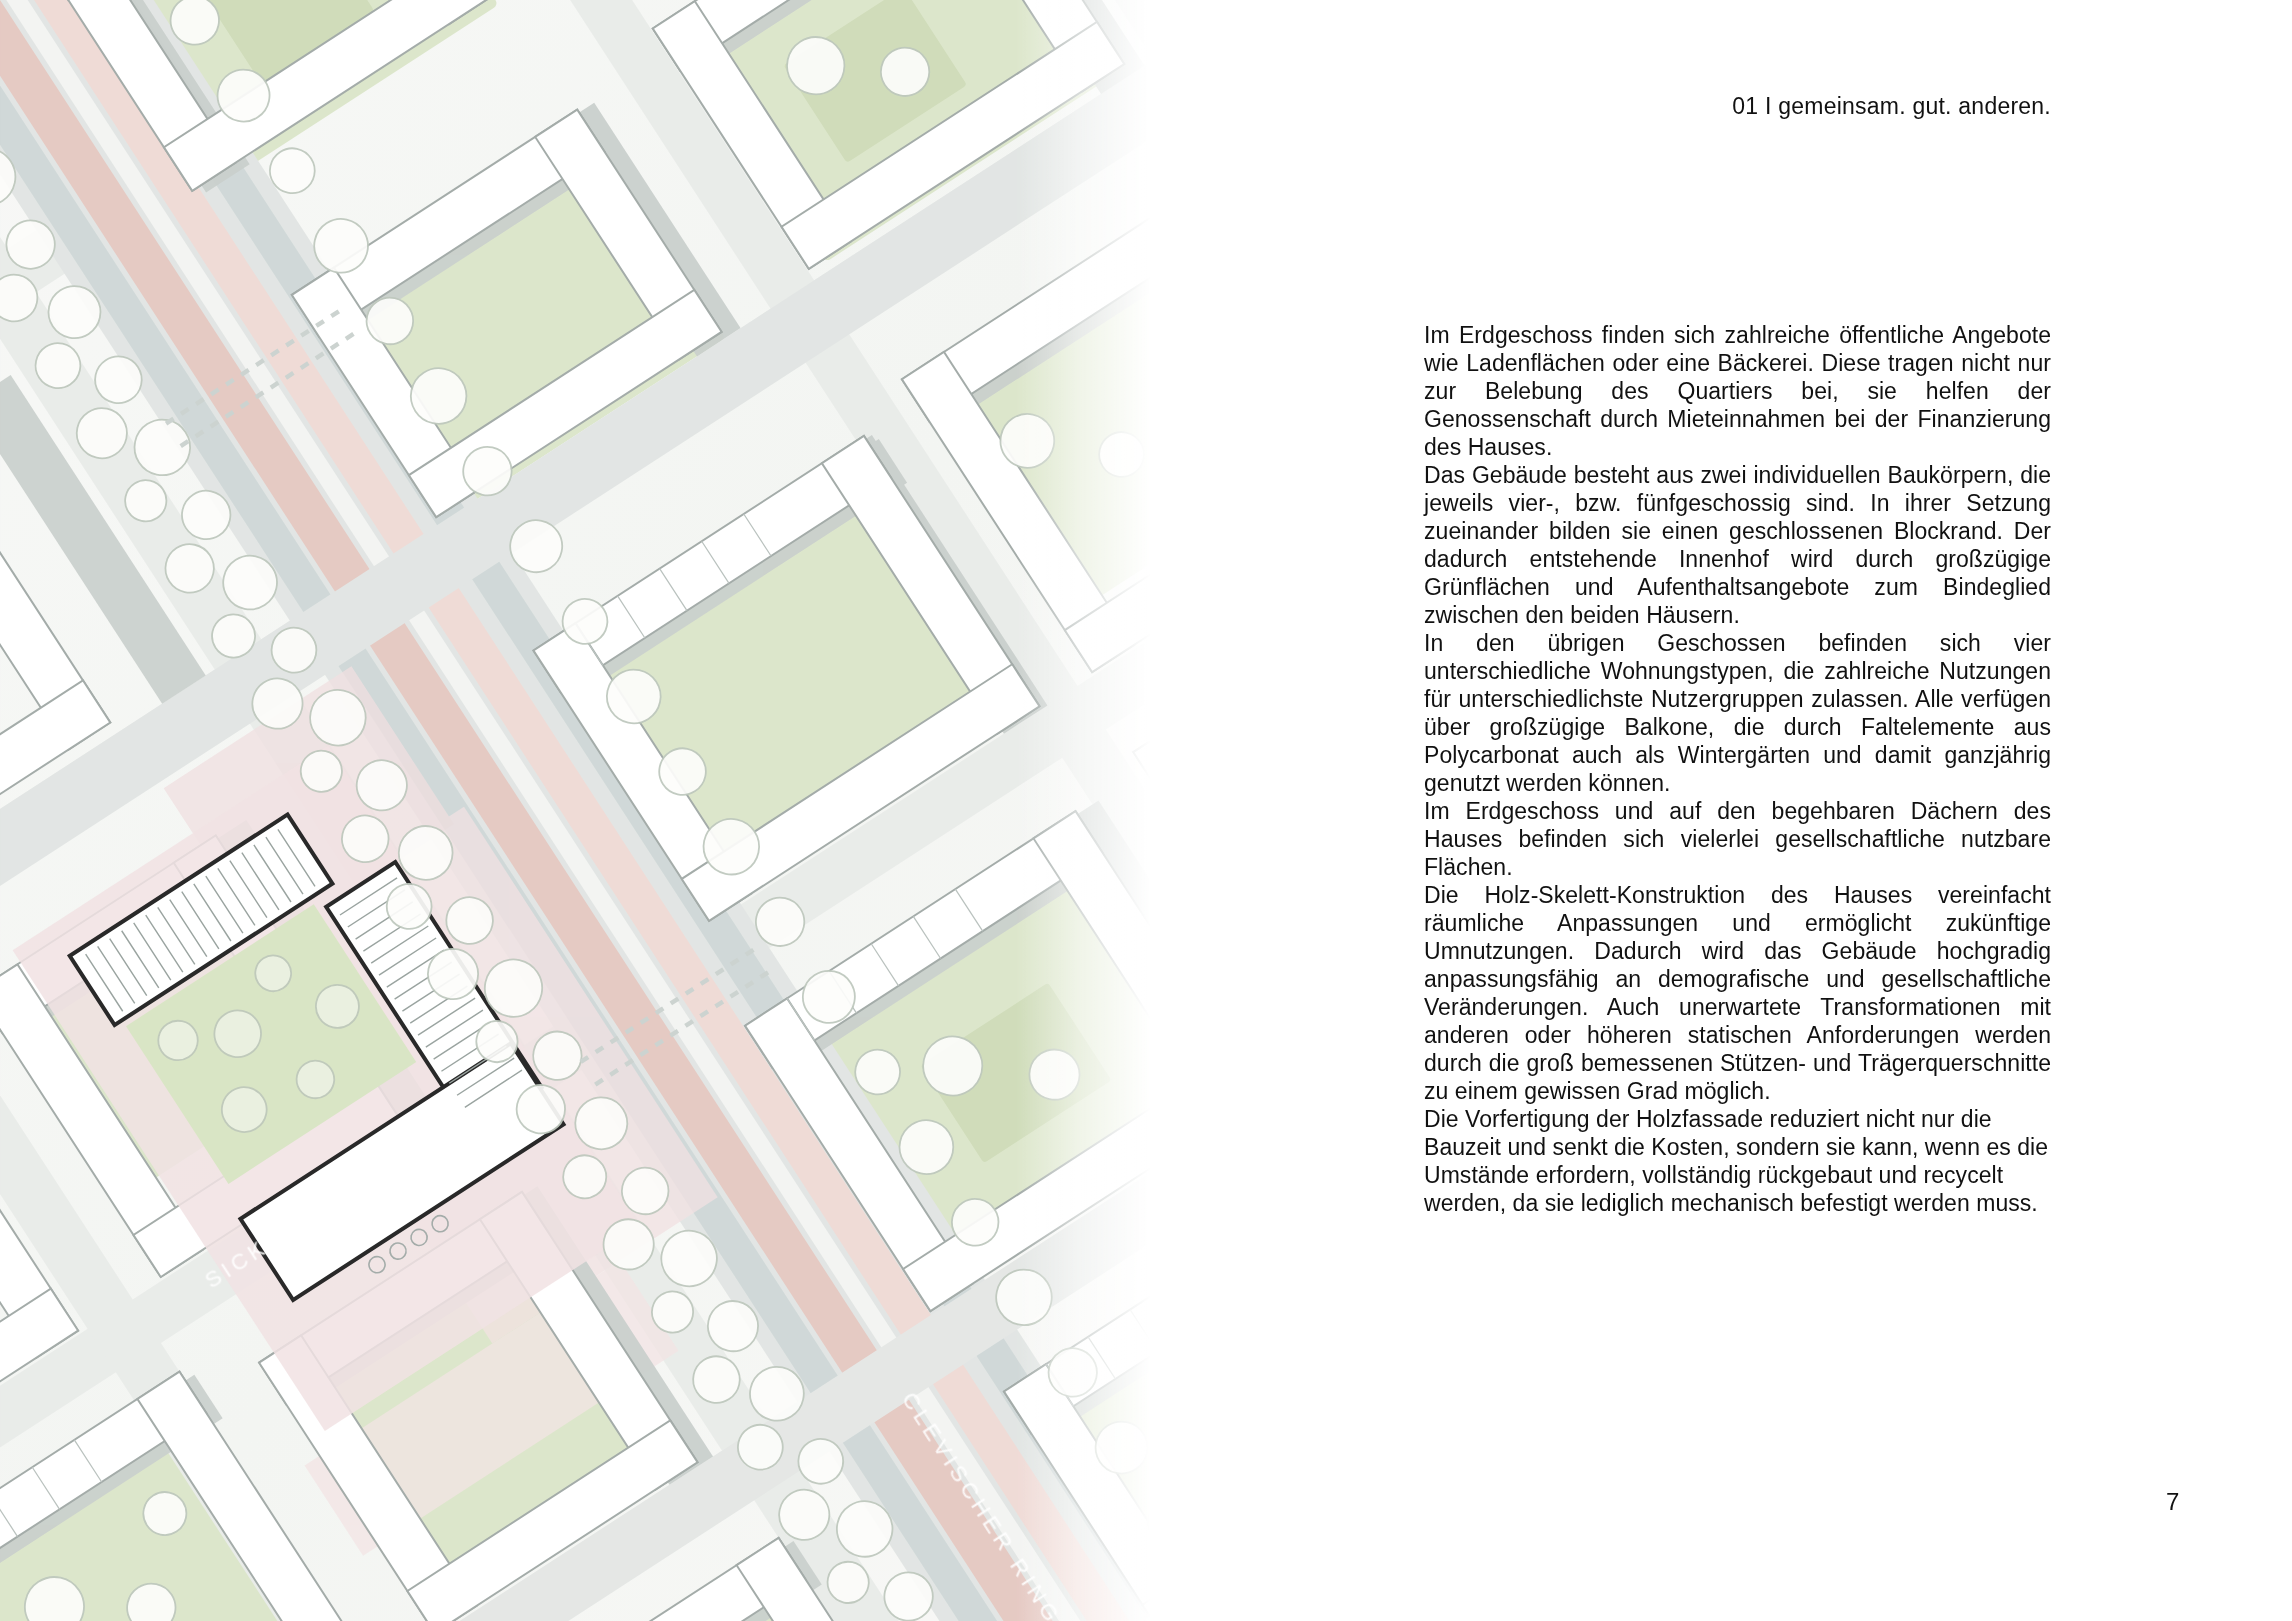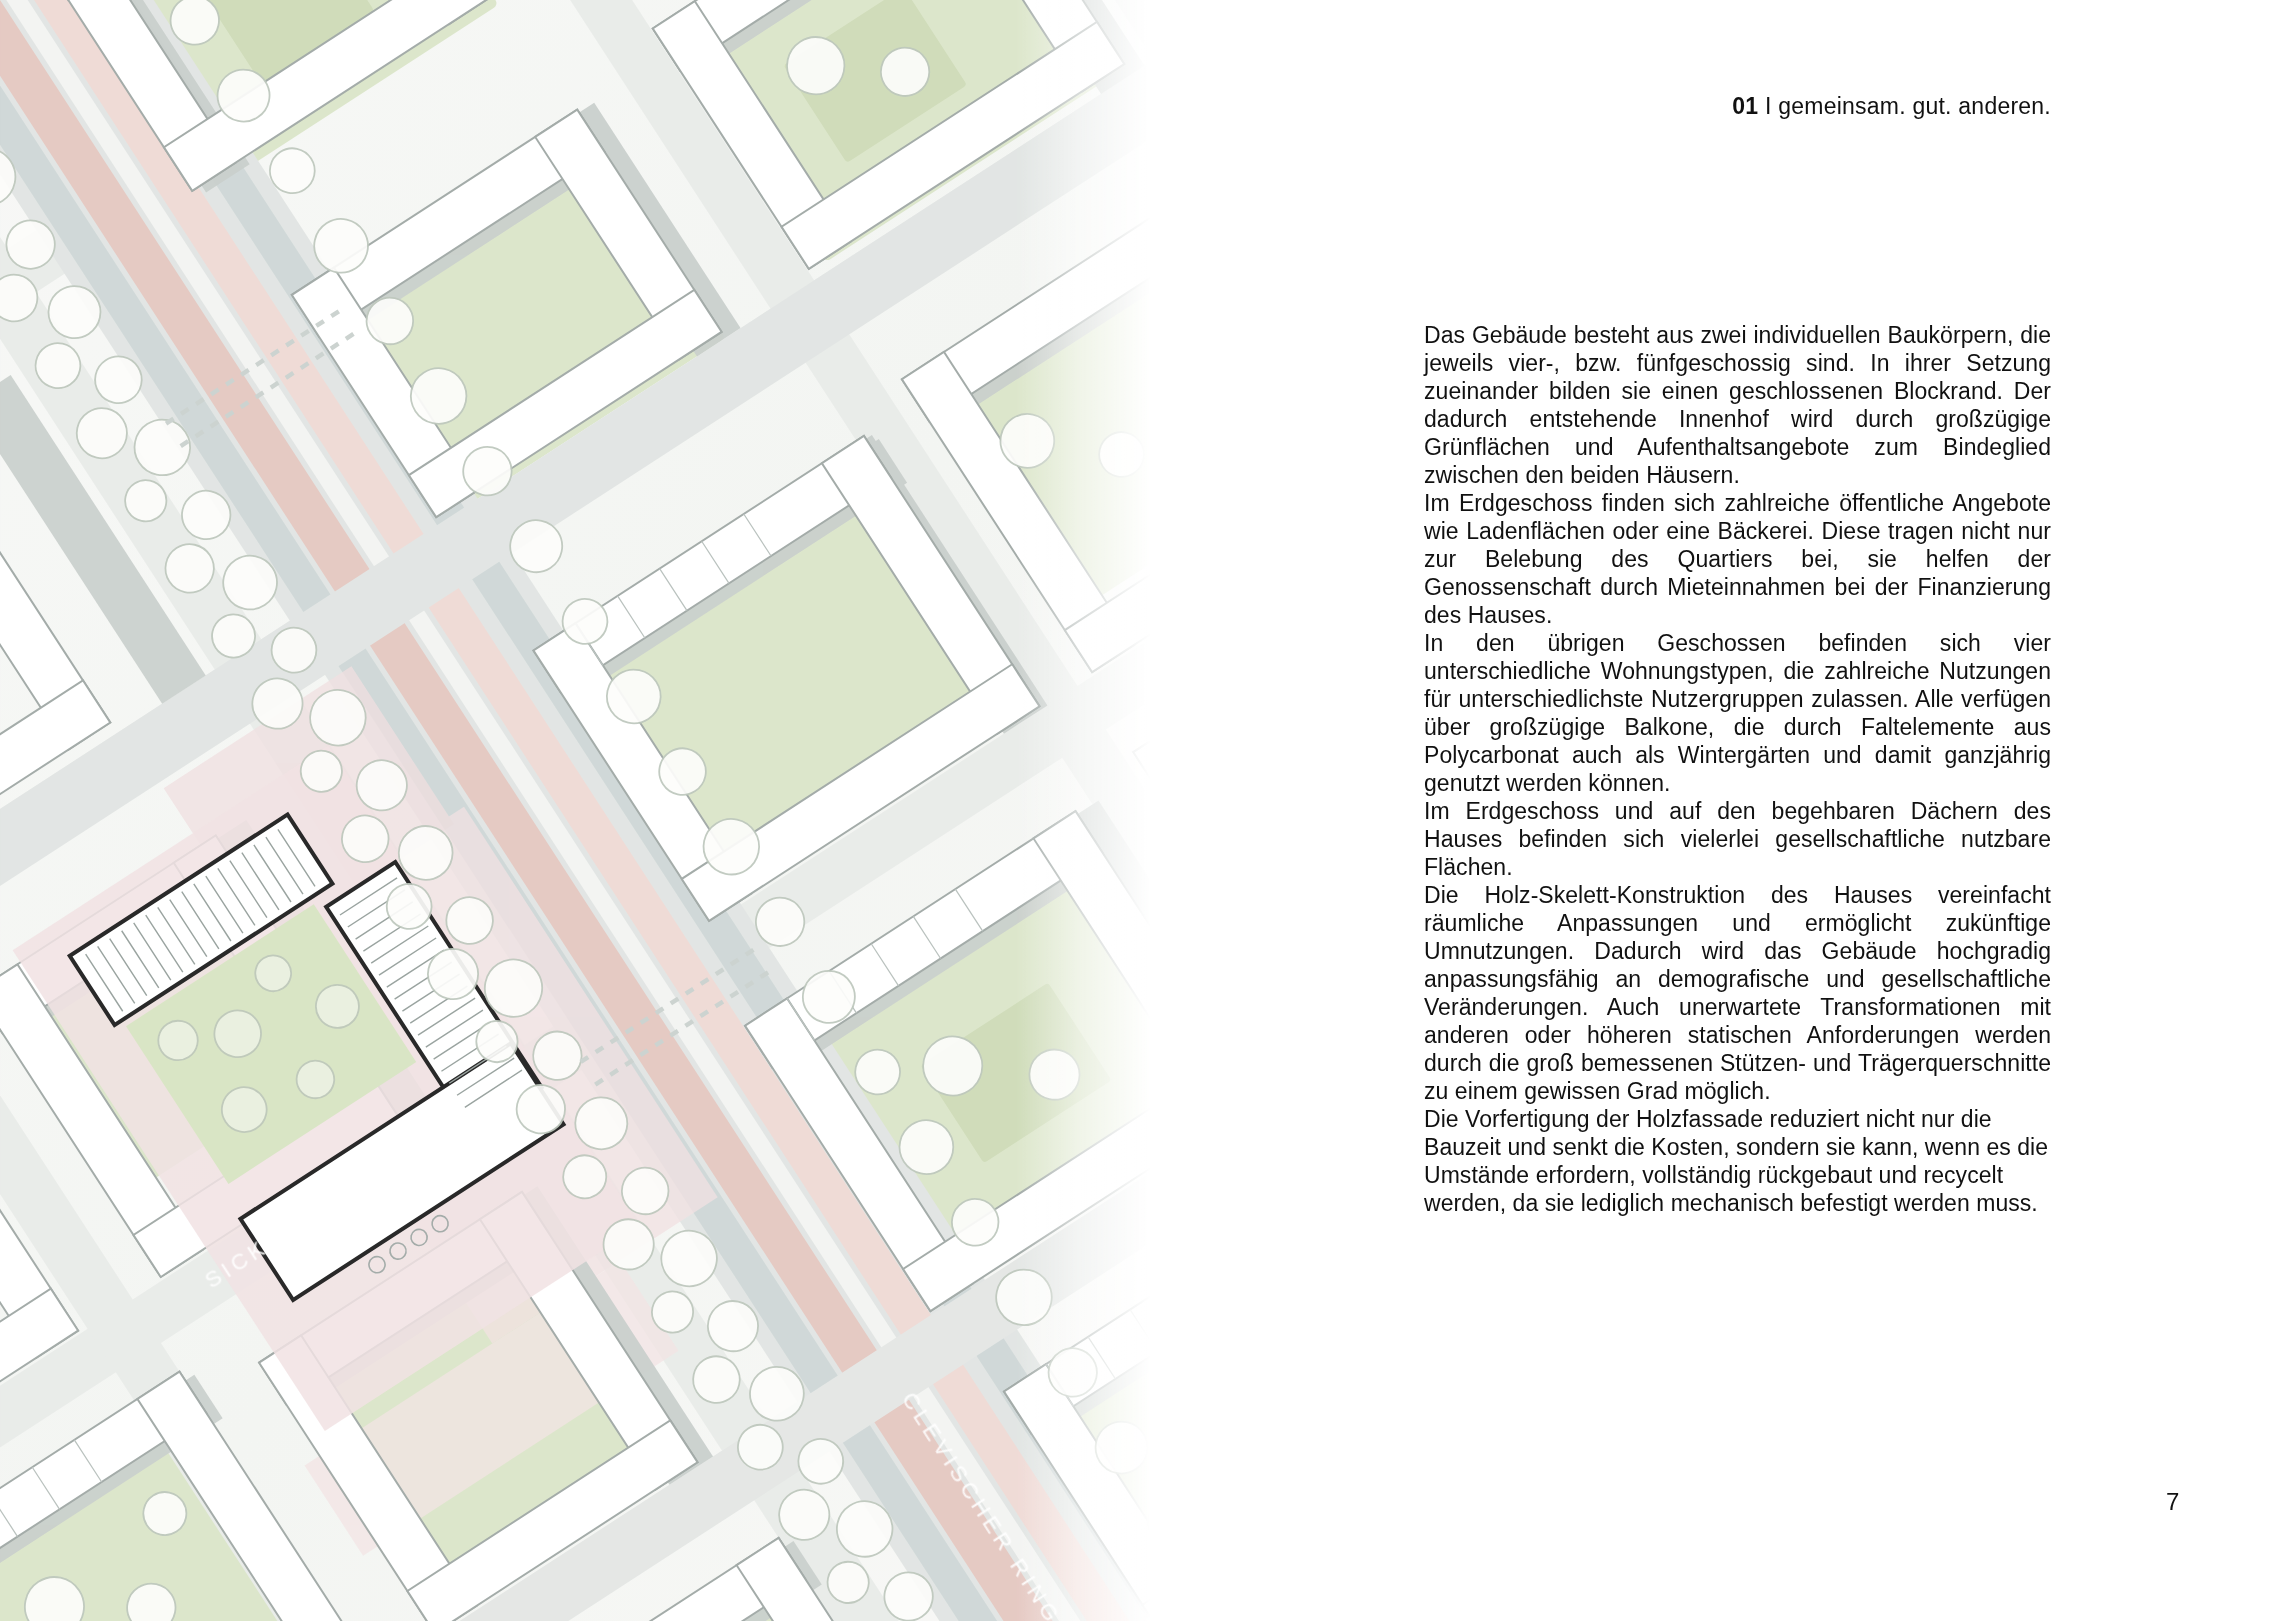--- a/index.html
+++ b/index.html
@@ -13,21 +13,21 @@
   #map-panel{position:absolute;left:0;top:0;width:1151px;height:1621px;overflow:hidden;
              background:#f4f5f3;}
   #map-fade{position:absolute;right:0;top:0;width:134px;height:100%;
             background:linear-gradient(to right,rgba(255,255,255,0) 0%,rgba(255,255,255,.55) 45%,#ffffff 100%);
             z-index:40;pointer-events:none;}
   #map-svg{position:absolute;left:0;top:0;}
 
   
   #header{position:absolute;left:1424px;top:93px;width:627px;
           text-align:right;font-size:23px;letter-spacing:.01em;color:#111;}
-  #header .num{font-weight:700;}
+  #header .num{font-weight:400;}
   #header .sep{font-weight:400;}
 
   #body-col{position:absolute;left:1424px;top:321px;width:627px;
             font-size:23px;line-height:28px;text-align:justify;
             color:#111;letter-spacing:.002em;}
   #body-col p{margin:0;text-align:justify;}
   #body-col p:last-child{text-align:left;}
 
   #folio{position:absolute;left:2166px;top:1488px;font-size:24px;color:#111;}
 </style>
@@ -458,22 +458,22 @@
     <div id="map-fade"></div>
   </div>
 
   <div id="header">
     <span class="num">01</span>
     <span class="sep">I</span>
     <span class="ttl">gemeinsam. gut. anderen.</span>
   </div>
 
   <div id="body-col">
+    <p>Im Erdgeschoss finden sich zahlreiche öffentliche Angebote wie Ladenflächen oder eine Bäckerei. Diese tragen nicht nur zur Belebung des Quartiers bei, sie helfen der Genossenschaft durch Mieteinnahmen bei der Finanzierung des Hauses.</p>
     <p>Das Gebäude besteht aus zwei individuellen Baukörpern, die jeweils vier-, bzw. fünfgeschossig sind. In ihrer Setzung zueinander bilden sie einen geschlossenen Blockrand. Der dadurch entstehende Innenhof wird durch großzügige Grünflächen und Aufenthaltsangebote zum Bindeglied zwischen den beiden Häusern.</p>
-    <p>Im Erdgeschoss finden sich zahlreiche öffentliche Angebote wie Ladenflächen oder eine Bäckerei. Diese tragen nicht nur zur Belebung des Quartiers bei, sie helfen der Genossenschaft durch Mieteinnahmen bei der Finanzierung des Hauses.</p>
     <p>In den übrigen Geschossen befinden sich vier unterschiedliche Wohnungstypen, die zahlreiche Nutzungen für unterschiedlichste Nutzergruppen zulassen. Alle verfügen über großzügige Balkone, die durch Faltelemente aus Polycarbonat auch als Wintergärten und damit ganzjährig genutzt werden können.</p>
     <p>Im Erdgeschoss und auf den begehbaren Dächern des Hauses befinden sich vielerlei gesellschaftliche nutzbare Flächen.</p>
     <p>Die Holz-Skelett-Konstruktion des Hauses vereinfacht räumliche Anpassungen und ermöglicht zukünftige Umnutzungen. Dadurch wird das Gebäude hochgradig anpassungsfähig an demografische und gesellschaftliche Veränderungen. Auch unerwartete Transformationen mit anderen oder höheren statischen Anforderungen werden durch die groß bemessenen Stützen- und Trägerquerschnitte zu einem gewissen Grad möglich.</p>
     <p>Die Vorfertigung der Holzfassade reduziert nicht nur die Bauzeit und senkt die Kosten, sondern sie kann, wenn es die Umstände erfordern, vollständig rückgebaut und recycelt werden, da sie lediglich mechanisch befestigt werden muss.</p>
   </div>
 
   <div id="folio">7</div>
 
 </div>
 

